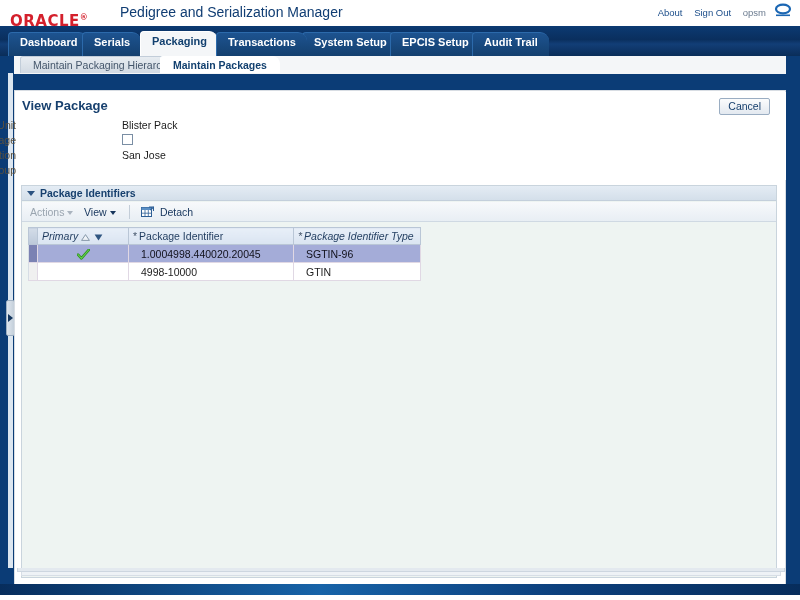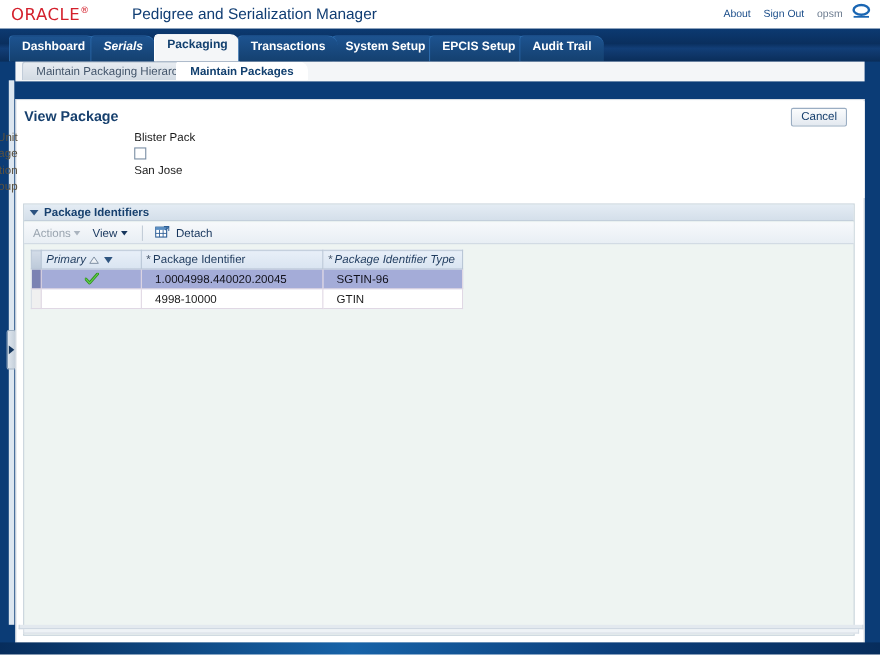--- a/index.html
+++ b/index.html
@@ -25,24 +25,24 @@
   
   #brandbar {
     position: absolute;
     left: 0; top: 0;
     width: 800px; height: 26px;
     background: #ffffff;
     border-bottom: 1px solid #b9c7d8;
   }
   #oracle-logo {
     position: absolute;
-    left: 10px; top: 4px;
+    left: 10px; top: 12px;
     font-family: "DejaVu Sans", sans-serif;
     font-size: 15px;
-    font-weight: normal;
+    font-weight: bold;
     color: #d4202c;
     letter-spacing: 0.5px;
   }
   #oracle-logo .reg {
     font-size: 8px;
     vertical-align: super;
   }
   #app-title {
     position: absolute;
     left: 92px; top: 4px;
@@ -445,21 +445,21 @@
       <span class="user">opsm</span>
     </div>
     <svg id="oracle-mark" viewBox="0 0 18 18">
       <ellipse cx="9" cy="6" rx="7" ry="4.4" fill="none" stroke="#1a66b3" stroke-width="2.2"></ellipse>
       <rect x="2" y="11.5" width="14" height="1.6" fill="#1a66b3"></rect>
     </svg>
   </div>
 
   <div id="tabstrip">
     <div class="tab" style="left:8px;">Dashboard</div>
-    <div class="tab" style="left:82px;font-style:italic;">Serials</div>
+    <div class="tab" style="left:82px;">Serials</div>
     <div class="tab active" style="left:140px;">Packaging</div>
     <div class="tab" style="left:302px;">System Setup</div>
     <div class="tab" style="left:216px;">Transactions</div>
     <div class="tab" style="left:390px;">EPCIS Setup</div>
     <div class="tab" style="left:472px;">Audit Trail</div>
   </div>
 
   <div id="subtabstrip">
     <div class="subtab" style="left:6px;">Maintain Packaging Hierarchy</div>
     <div class="subtab active" style="left:146px;">Maintain Packages</div>

